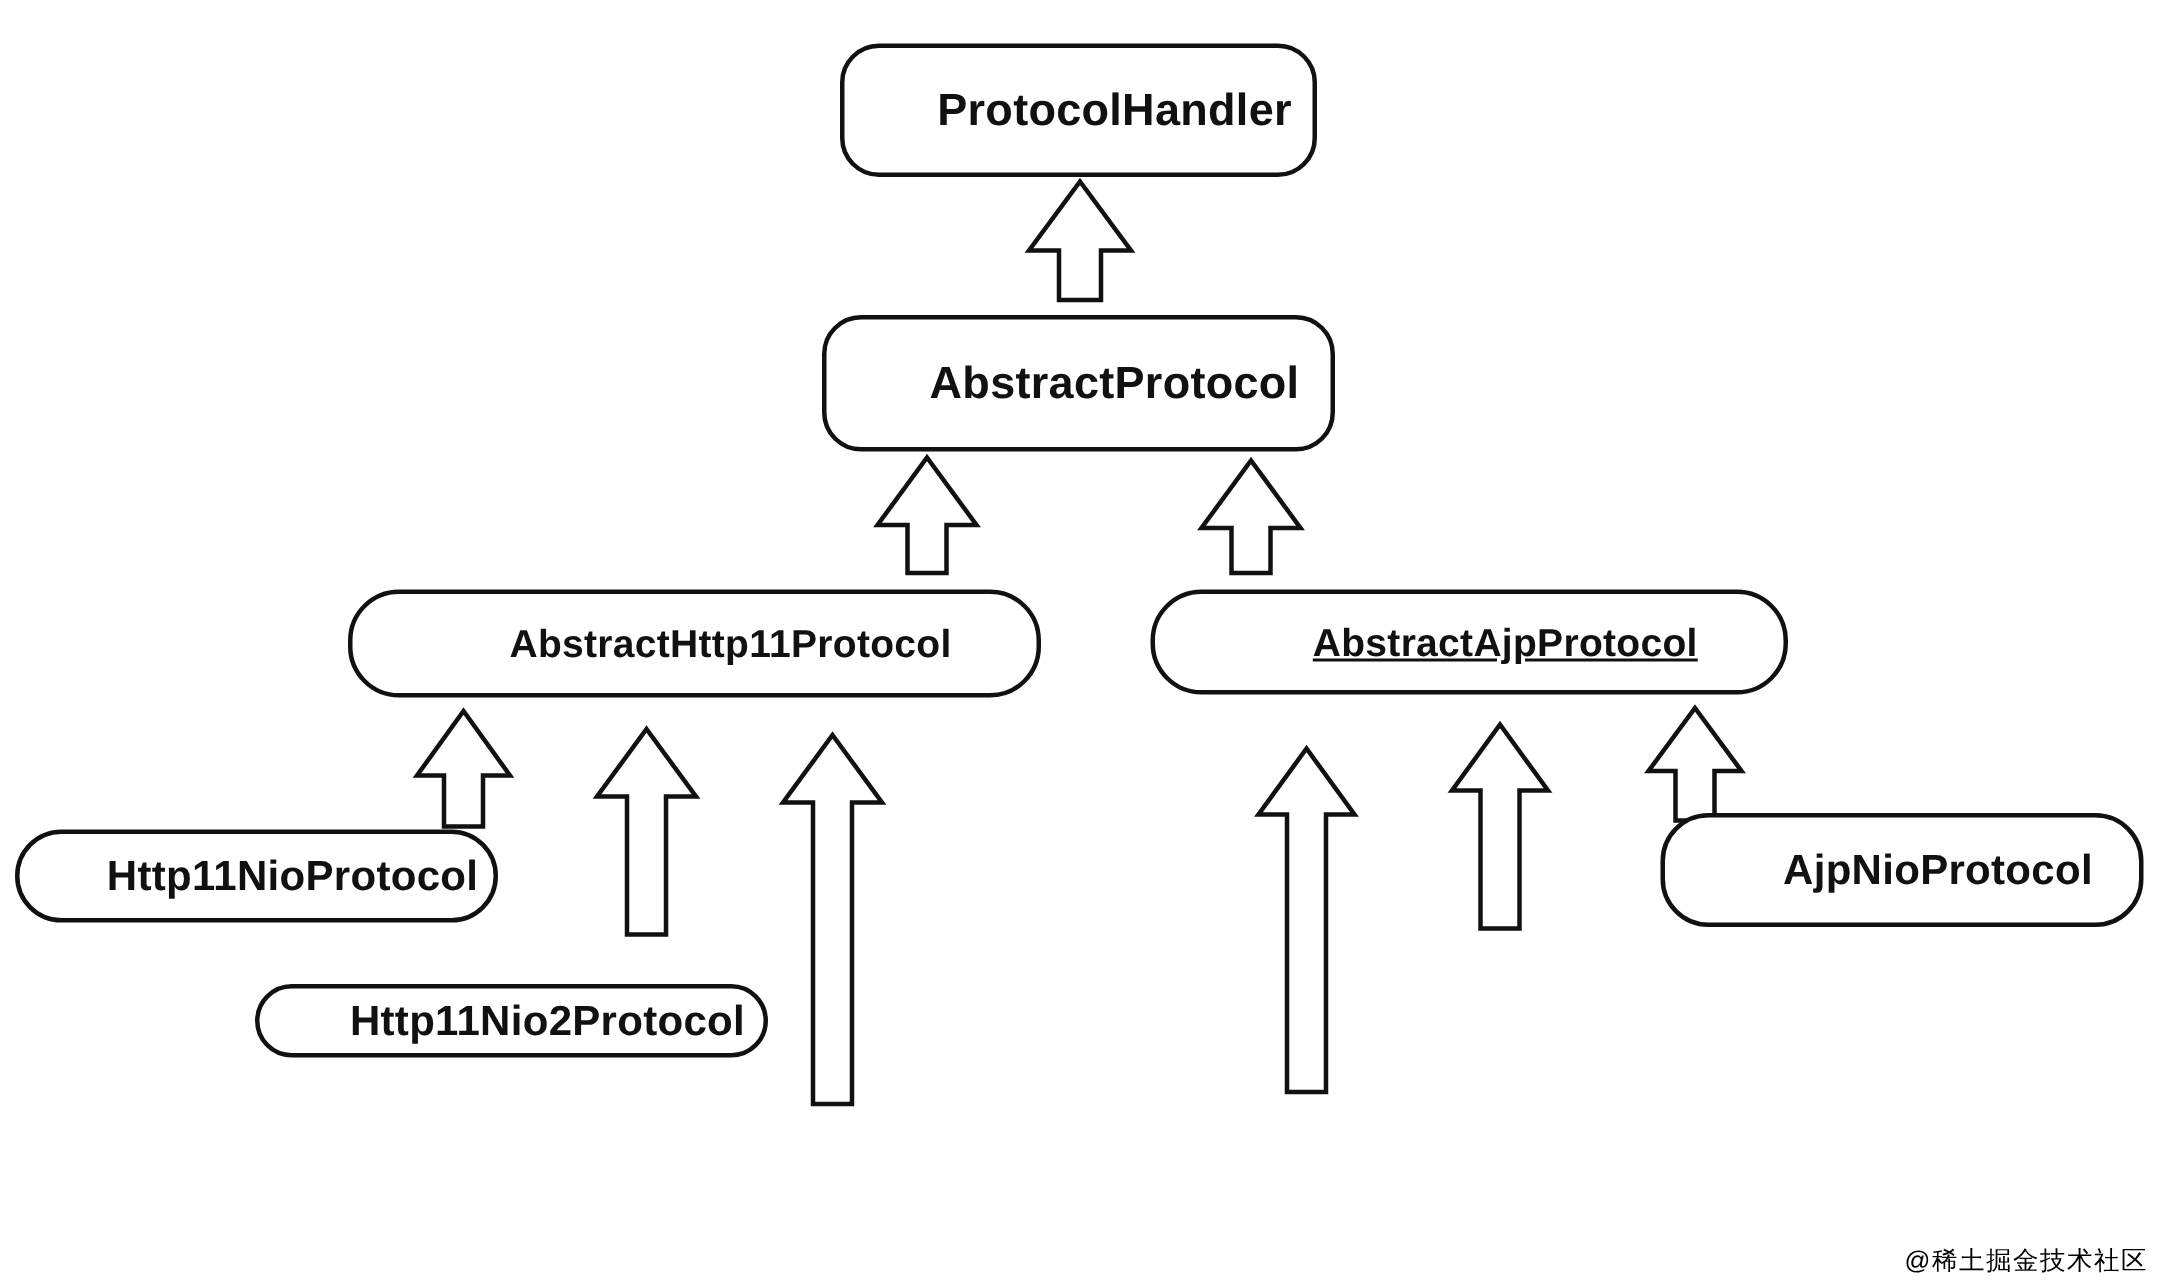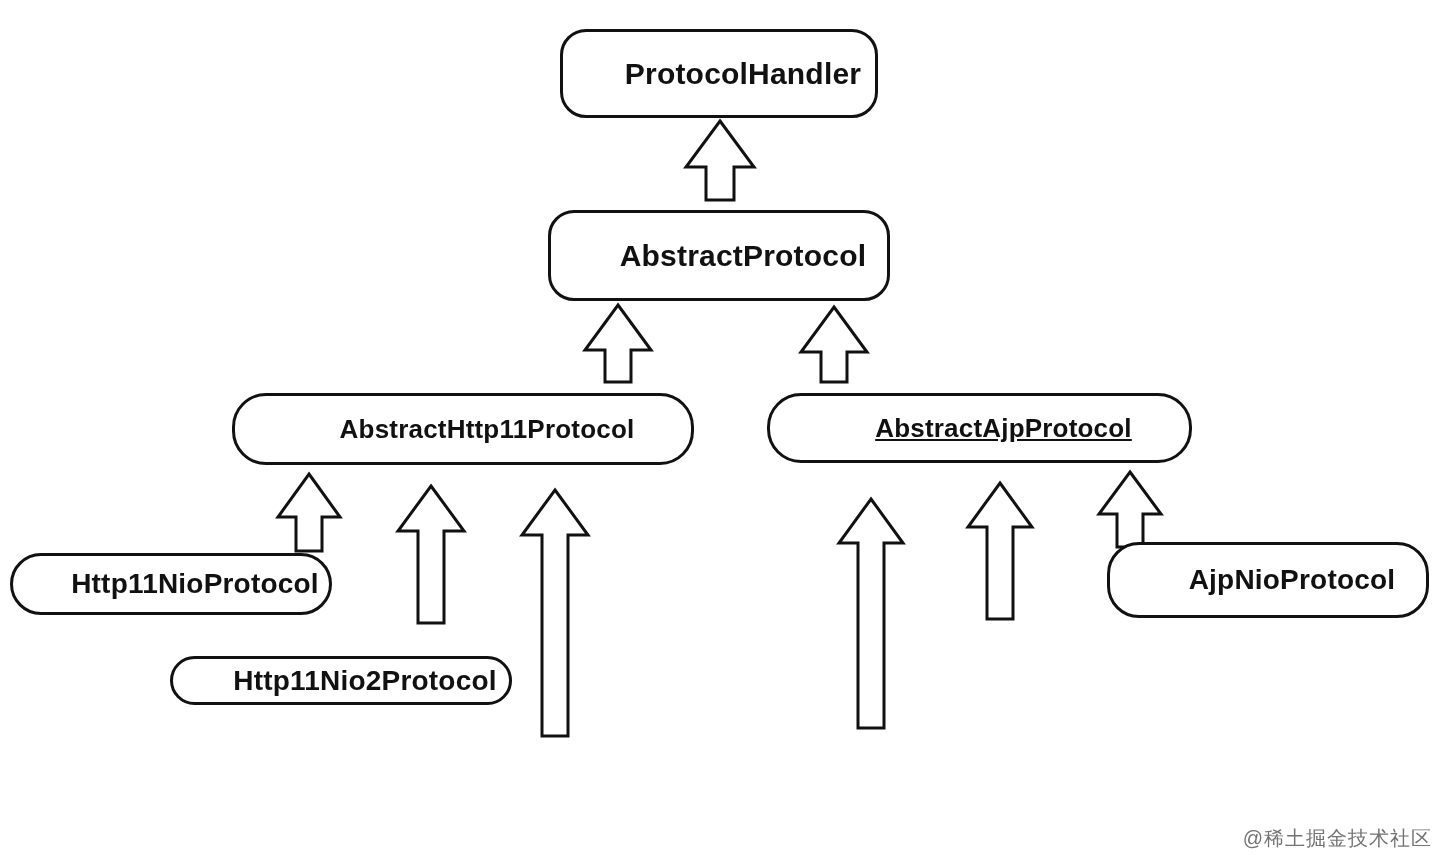--- a/index.html
+++ b/index.html
@@ -54,22 +54,22 @@
   .n-http11nio2            { left: 170px; top: 656px; width: 342px; height: 49px; }
   .n-http11apr             { left: 340px; top: 757px; width: 318px; height: 66px; }
   .n-ajpnio                { left: 1107px; top: 542px; width: 322px; height: 76px; }
   .n-ajpnio2               { left: 934px; top: 649px; width: 322px; height: 66px; }
   .n-ajpapr                { left: 792px; top: 757px; width: 320px; height: 66px; }
 
   .watermark {
     position: absolute;
     right: 6px;
     bottom: 4px;
-    font-size: 20px;
-    color: #737373;
+    font-size: 17px;
+    color: #000000;
     letter-spacing: 1px;
   }
 </style>
 </head>
 <body>
 
 <div class="canvas">
 
   <svg class="arrow-layer" viewBox="0 0 1438 856" xmlns="http://www.w3.org/2000/svg">
     <polygon points="720,121 754,167 734,167 734,200 706,200 706,167 686,167"></polygon>

